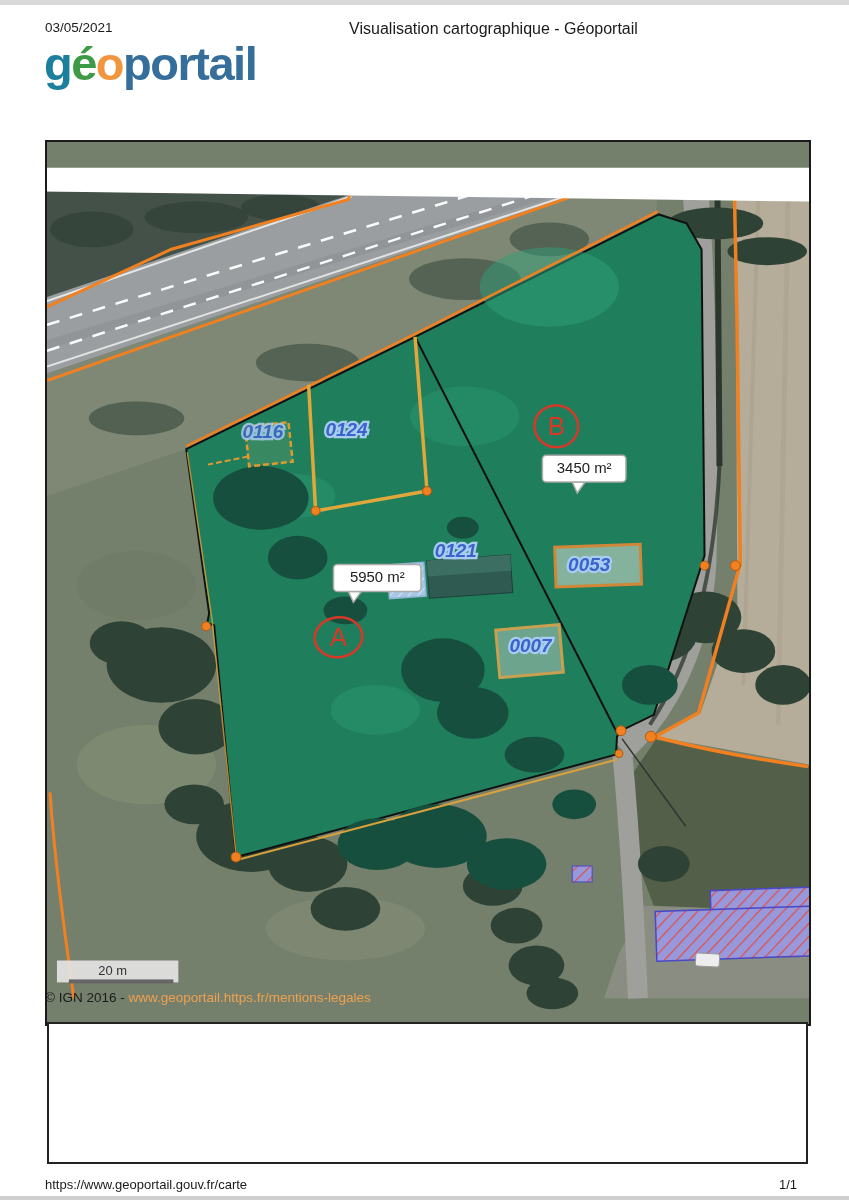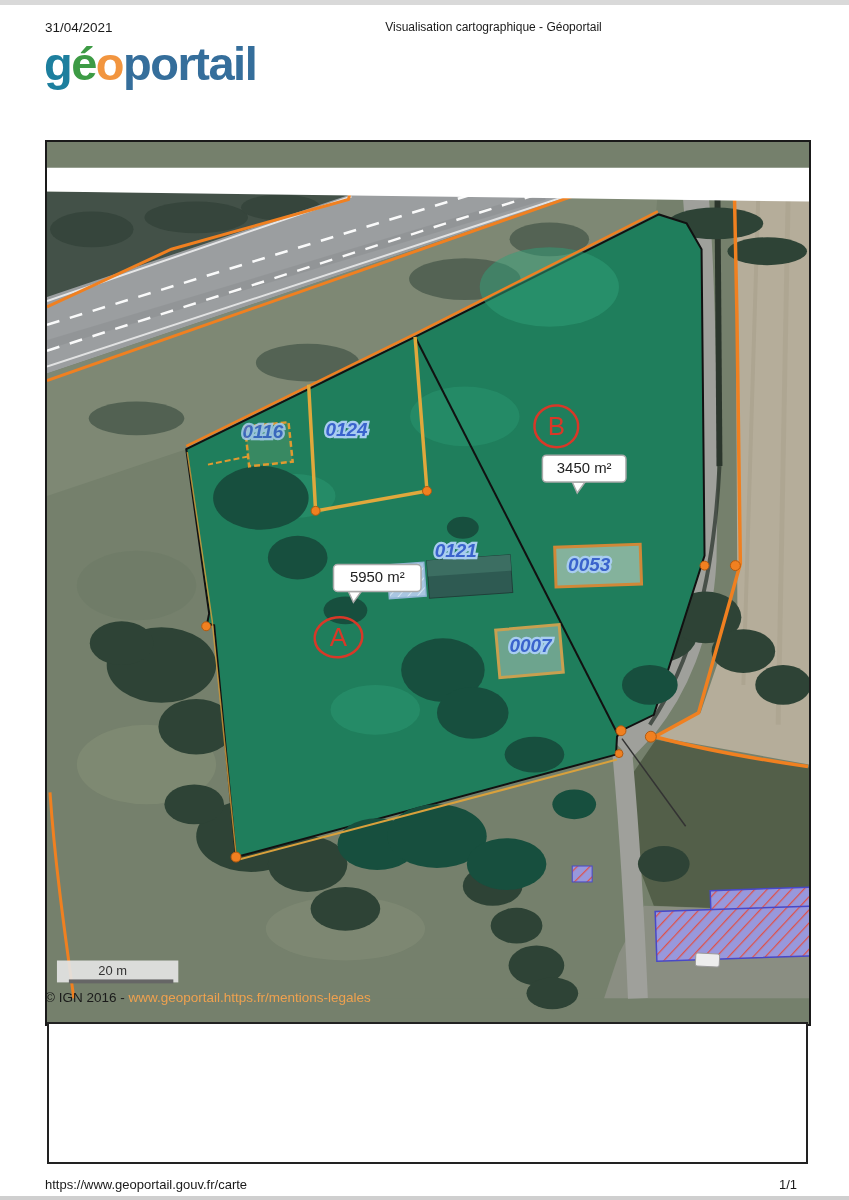--- a/index.html
+++ b/index.html
@@ -3,21 +3,21 @@
 <meta charset="utf-8">
 <style>
   html,body{margin:0;padding:0;}
   body{
     width:849px;height:1200px;position:relative;background:#ffffff;
     font-family:"Liberation Sans",sans-serif;color:#1a1a1a;overflow:hidden;
   }
   .scan-strip-top{position:absolute;left:0;top:0;width:849px;height:5px;background:#d9d9d9;}
   .scan-strip-bottom{position:absolute;left:0;bottom:0;width:849px;height:4px;background:#cfcfcf;}
   .hdr-date{position:absolute;left:45px;top:20px;font-size:13.5px;}
-  .hdr-title{position:absolute;left:138px;right:0;top:20px;text-align:center;font-size:12px;}
+  .hdr-title{position:absolute;left:138px;right:0;top:20px;text-align:center;font-size:16px;}
   .logo{position:absolute;left:44px;top:40px;font-size:47px;font-weight:bold;letter-spacing:-1.5px;line-height:1;}
   .logo .lg-g{color:#1d7f9e;}
   .logo .lg-e{color:#3d9b45;}
   .logo .lg-o{color:#f2953f;}
   .logo .lg-rest{color:#356e9b;}
   .map-frame{
     position:absolute;left:45px;top:140px;width:766px;height:886px;
     border:2px solid #1a1a1a;box-sizing:border-box;background:#75806c;text-align:center;
   }
   .map-frame svg{display:block;width:100%;height:100%;}
@@ -30,21 +30,21 @@
   .plabel{font:bold italic 19px "Liberation Sans",sans-serif;fill:#3a63cc;stroke:#a8cdf0;stroke-width:4.5px;paint-order:stroke;text-anchor:middle;}
   .tooltip-text{font:15px "Liberation Sans",sans-serif;fill:#222;text-anchor:middle;}
   .marker-letter{font:26px "Liberation Sans",sans-serif;fill:#d83828;text-anchor:middle;}
   .scale-text{font:13px "Liberation Sans",sans-serif;fill:#333;text-anchor:middle;}
 </style>
 </head>
 <body>
 
 <div class="scan-strip-top"></div>
 
-<div class="hdr-date">31/04/2021</div>
+<div class="hdr-date">03/05/2021</div>
 <div class="hdr-title">Visualisation cartographique - Géoportail</div>
 
 <div class="logo">
   <span class="lg-g">g</span><span class="lg-e">é</span><span class="lg-o">o</span><span class="lg-rest">portail</span>
 </div>
 
 <div class="map-frame">
 <svg viewBox="0 0 766 835">
   <defs>
     <pattern id="hatchRed" width="9" height="9" patternUnits="userSpaceOnUse" patternTransform="rotate(45)">

